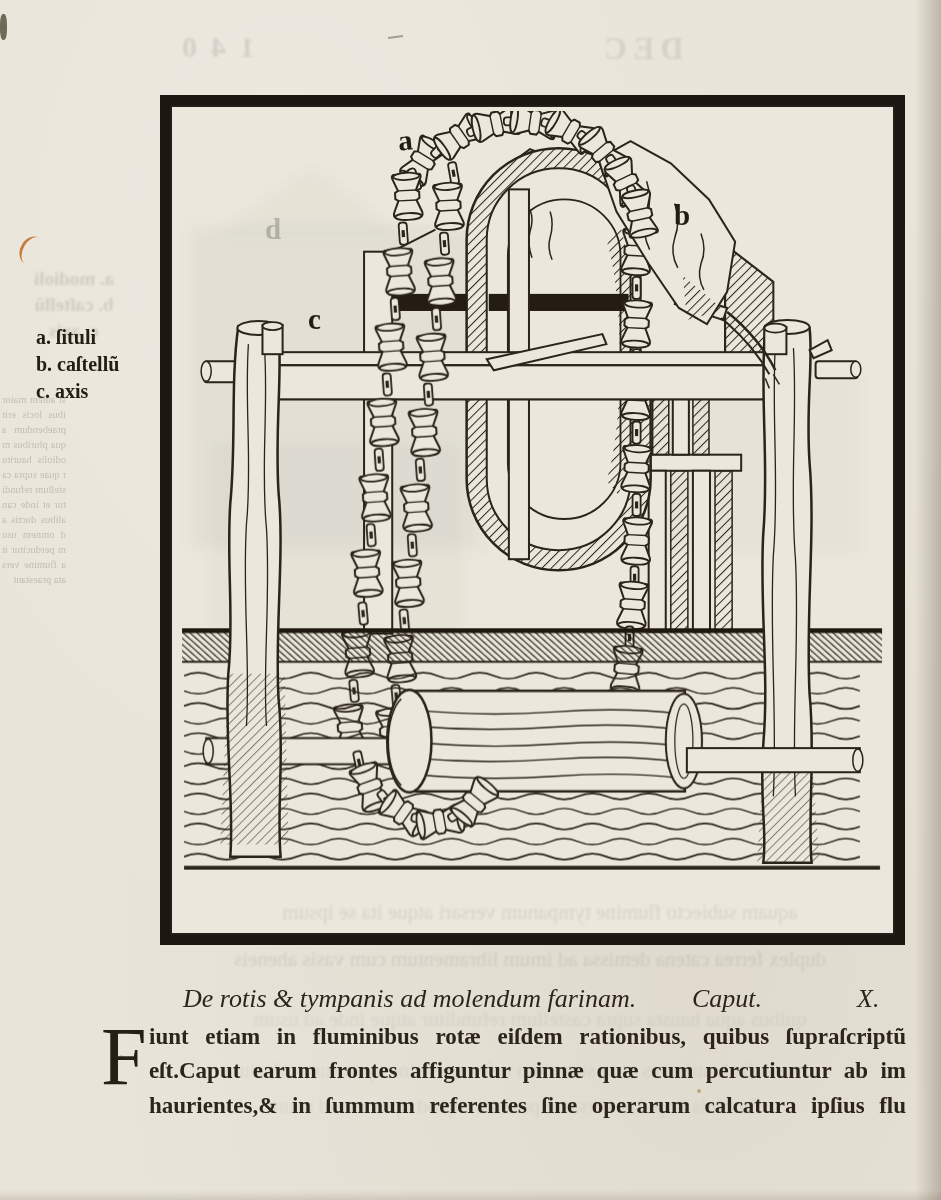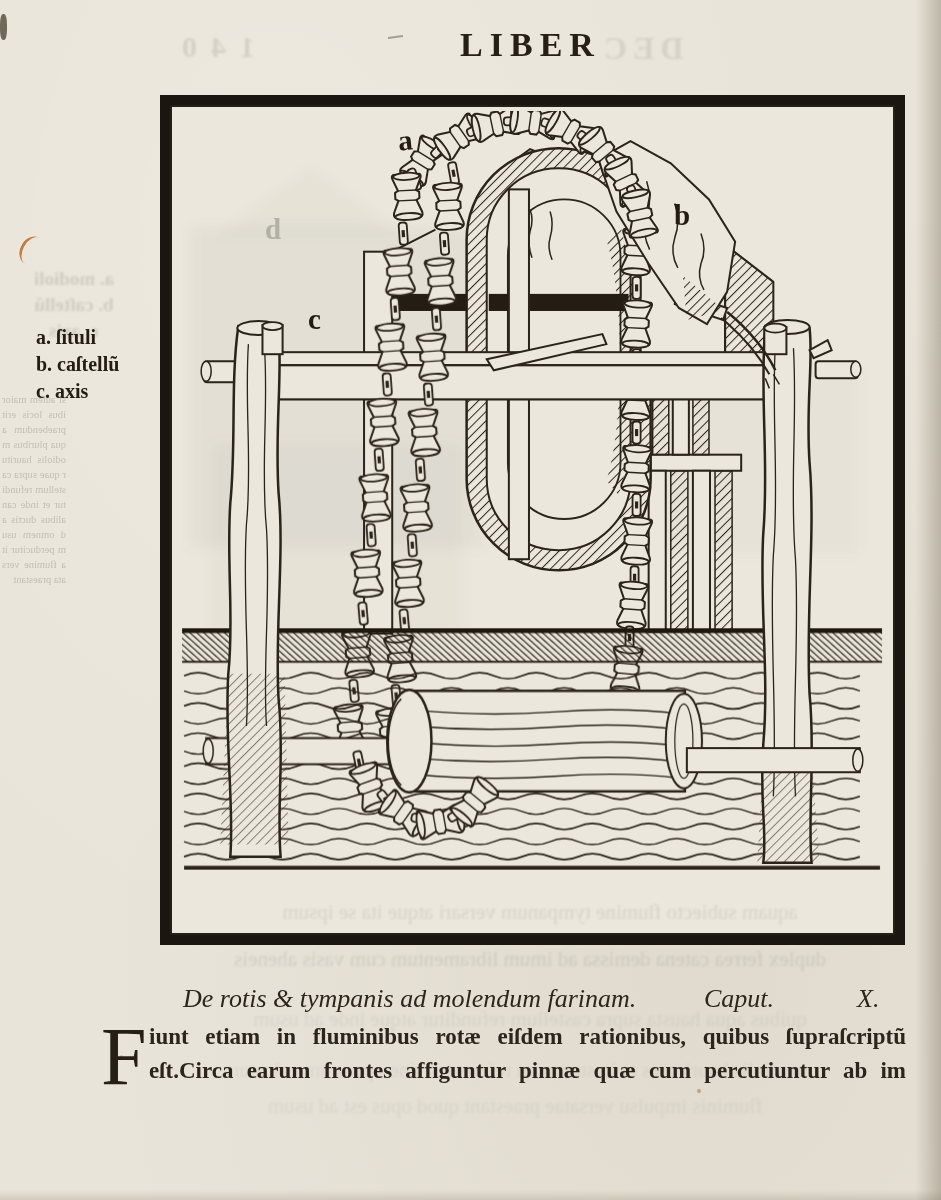--- a/index.html
+++ b/index.html
@@ -51,21 +51,21 @@
   .ghost-infigure{left:240px;top:900px;width:600px;font-size:21px;opacity:.15;text-align:center;}
   
   .ghost-line{font-size:21px;opacity:.16;white-space:nowrap;}
   .g1{left:180px;top:947px;width:700px;text-align:center;}
   .g2{left:200px;top:1007px;width:660px;text-align:center;opacity:.10;}
   .g3{left:150px;top:1058px;width:730px;text-align:center;opacity:.09;}
   .g4{left:150px;top:1094px;width:730px;text-align:center;opacity:.09;}
   .caption{position:absolute;left:178px;top:984px;width:714px;height:30px;font-size:26px;
     color:#2b251c;z-index:3;font-style:italic;}
   .caption .cap-title{position:absolute;left:5px;top:0;}
-  .caption .cap-word{position:absolute;left:526px;top:0;}
+  .caption .cap-word{position:absolute;left:514px;top:0;}
   .caption .cap-num{position:absolute;left:679px;top:0;}
   .bodytext{position:absolute;left:149px;top:1020px;width:757px;font-size:23px;
     line-height:34.4px;color:#2b251c;z-index:3;font-weight:bold;}
   .bodytext .jline{text-align:justify;text-align-last:justify;}
   .initial{position:absolute;left:101px;top:1016px;font-size:82px;line-height:1;
     color:#261f16;z-index:3;}
 </style>
 </head>
 <body>
 
@@ -74,21 +74,20 @@
   <div class="edge-right"></div>
   <div class="edge-bottom"></div>
   <div class="corner-mark"></div>
   <div class="pen-flourish"></div>
   <div class="tiny-dash"></div>
   <div class="fox" style="left:404px;top:165px;width:5px;height:5px;background:#b06a28;opacity:.8;"></div>
   <div class="fox" style="left:641px;top:166px;width:4px;height:4px;background:#8a5a20;opacity:.5;"></div>
   <div class="fox" style="left:697px;top:1089px;width:4px;height:4px;background:#a5762e;opacity:.55;"></div>
   <div class="fox" style="left:120px;top:1055px;width:3px;height:3px;background:#9a7a40;opacity:.4;"></div>
 
-  <div class="header-title">LIBER</div>
   <div class="ghost ghost-dec">DEC</div>
   <div class="ghost ghost-pagenum">140</div>
 
   <div class="ghost ghost-margin">
     <div>a. modioli</div>
     <div>b. caſtellũ</div>
     <div>c. axis</div>
   </div>
   <div class="ghost ghost-column">si autem maioribus locis erit praebendum aqua pluribus modiolis hauritur quae supra castellum refunditur et inde canalibus ductis ad omnem usum perducitur ita flumine versata praestant</div>
 
@@ -355,16 +354,17 @@
 
   <div class="caption">
     <span class="cap-title">De rotis &amp; tympanis ad molendum farinam.</span>
     <span class="cap-word">Caput.</span>
     <span class="cap-num">X.</span>
   </div>
 
   <div class="initial">F</div>
   <div class="bodytext">
     <div class="jline">iunt etiam in fluminibus rotæ eiſdem rationibus, quibus ſupraſcriptũ</div>
-    <div class="jline">eſt.Circa earum frontes affiguntur pinnæ quæ cum percutiuntur ab im</div>
+    <div class="jline">eſt.Caput earum frontes affiguntur pinnæ quæ cum percutiuntur ab im</div>
+    <div class="jline">haurientes,&amp; in ſummum referentes ſine operarum calcatura ipſius flu</div>
   </div>
 
 </div>
 
 </body></html>

